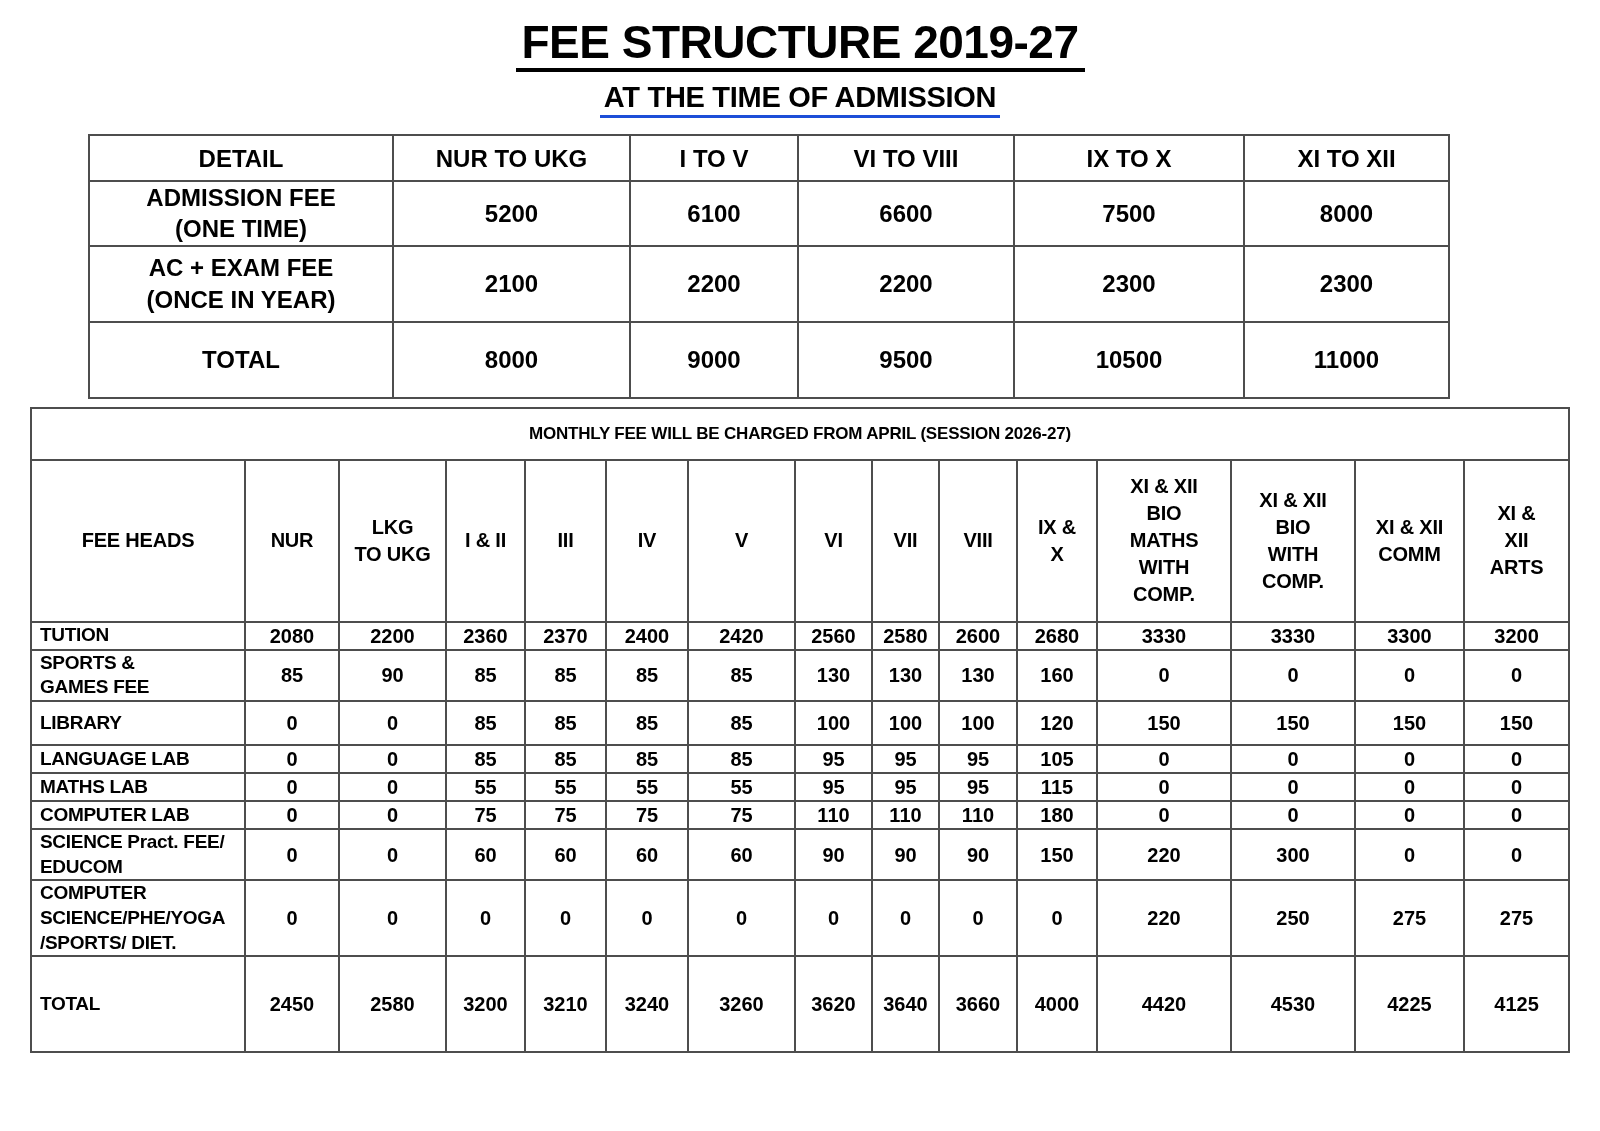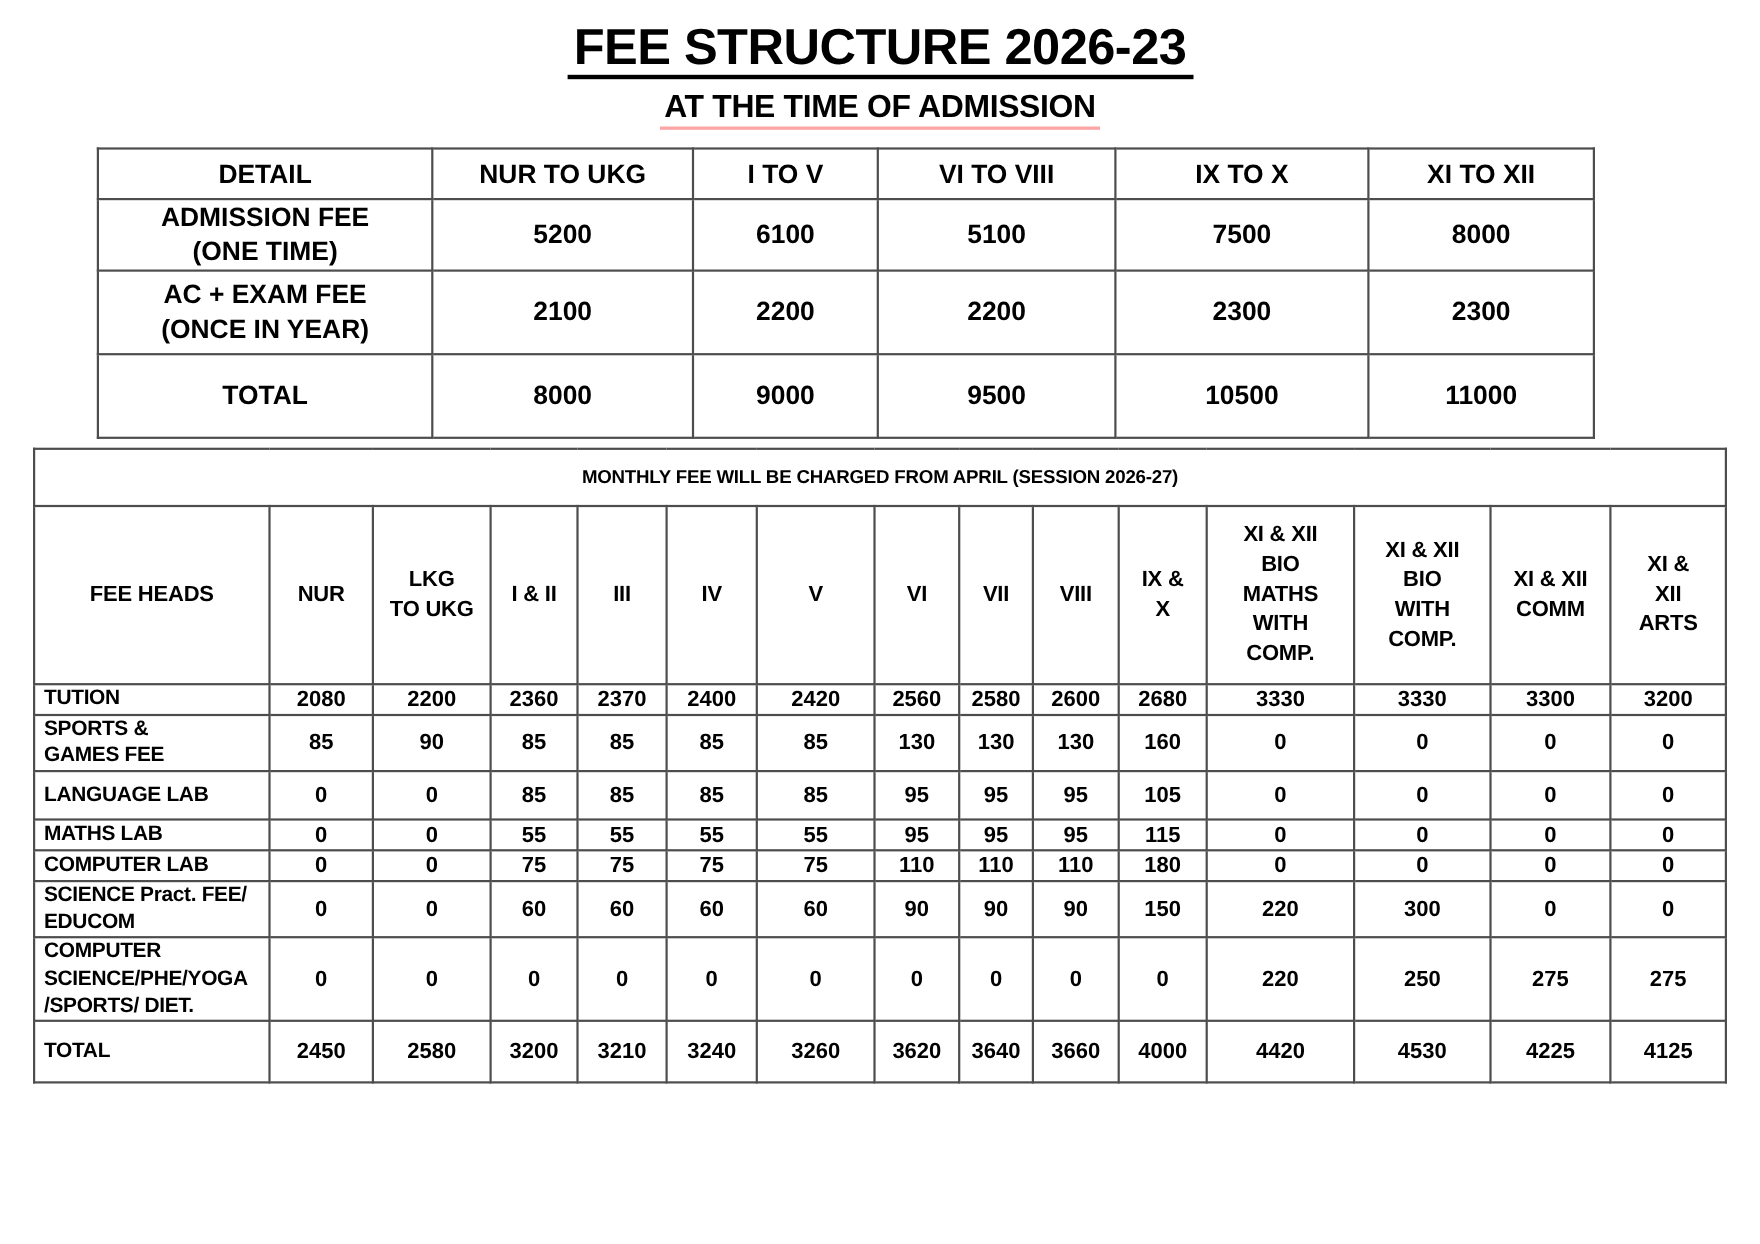--- a/index.html
+++ b/index.html
@@ -10,21 +10,21 @@
     -webkit-font-smoothing:antialiased;
   }
   .title-wrap{text-align:center;margin-top:18px;}
   .title-wrap .page-title{
     display:inline-block;font-size:46px;letter-spacing:-0.5px;
     border-bottom:4px solid #000;padding:0 6px 2px 6px;line-height:1.05;
   }
   .subtitle-wrap{text-align:center;margin-top:10px;}
   .subtitle-wrap .page-subtitle{
     display:inline-block;font-size:29px;letter-spacing:-0.3px;
-    border-bottom:3px solid #fca5a5;padding:0 4px 1px 4px;line-height:1.1;
+    border-bottom:3px solid #1d4ed8;padding:0 4px 1px 4px;line-height:1.1;
   }
 
   table{border-collapse:collapse;table-layout:fixed;}
   th,td{
     border:2px solid #4d4d4d;
     text-align:center;vertical-align:middle;
     padding:0;white-space:pre-line;overflow:hidden;
   }
 
   
@@ -46,21 +46,21 @@
   #monthly-table tbody td{font-size:20px;}
   #monthly-table tbody td.label{
     text-align:left;padding-left:8px;font-size:19px;
     letter-spacing:-0.3px;line-height:1.3;
   }
 </style>
 </head>
 <body>
 
 <div class="title-wrap">
-  <span class="page-title">FEE STRUCTURE 2026-23</span>
+  <span class="page-title">FEE STRUCTURE 2019-27</span>
 </div>
 <div class="subtitle-wrap">
   <span class="page-subtitle">AT THE TIME OF ADMISSION</span>
 </div>
 
 <table id="admission-table">
   <colgroup>
     <col style="width:304px">
       <col style="width:237px">
       <col style="width:168px">
@@ -77,21 +77,21 @@
         <th>IX TO X</th>
         <th>XI TO XII</th>
       </tr>
   </thead>
   <tbody id="admission-body">
       <tr>
         <td class="label">ADMISSION FEE
 (ONE TIME)</td>
         <td>5200</td>
         <td>6100</td>
-        <td>5100</td>
+        <td>6600</td>
         <td>7500</td>
         <td>8000</td>
       </tr>
       <tr>
         <td class="label">AC + EXAM FEE
 (ONCE IN YEAR)</td>
         <td>2100</td>
         <td>2200</td>
         <td>2200</td>
         <td>2300</td>
@@ -190,20 +190,37 @@
         <td>130</td>
         <td>130</td>
         <td>130</td>
         <td>160</td>
         <td>0</td>
         <td>0</td>
         <td>0</td>
         <td>0</td>
       </tr>
       <tr>
+        <td class="label">LIBRARY</td>
+        <td>0</td>
+        <td>0</td>
+        <td>85</td>
+        <td>85</td>
+        <td>85</td>
+        <td>85</td>
+        <td>100</td>
+        <td>100</td>
+        <td>100</td>
+        <td>120</td>
+        <td>150</td>
+        <td>150</td>
+        <td>150</td>
+        <td>150</td>
+      </tr>
+      <tr>
         <td class="label">LANGUAGE LAB</td>
         <td>0</td>
         <td>0</td>
         <td>85</td>
         <td>85</td>
         <td>85</td>
         <td>85</td>
         <td>95</td>
         <td>95</td>
         <td>95</td>

